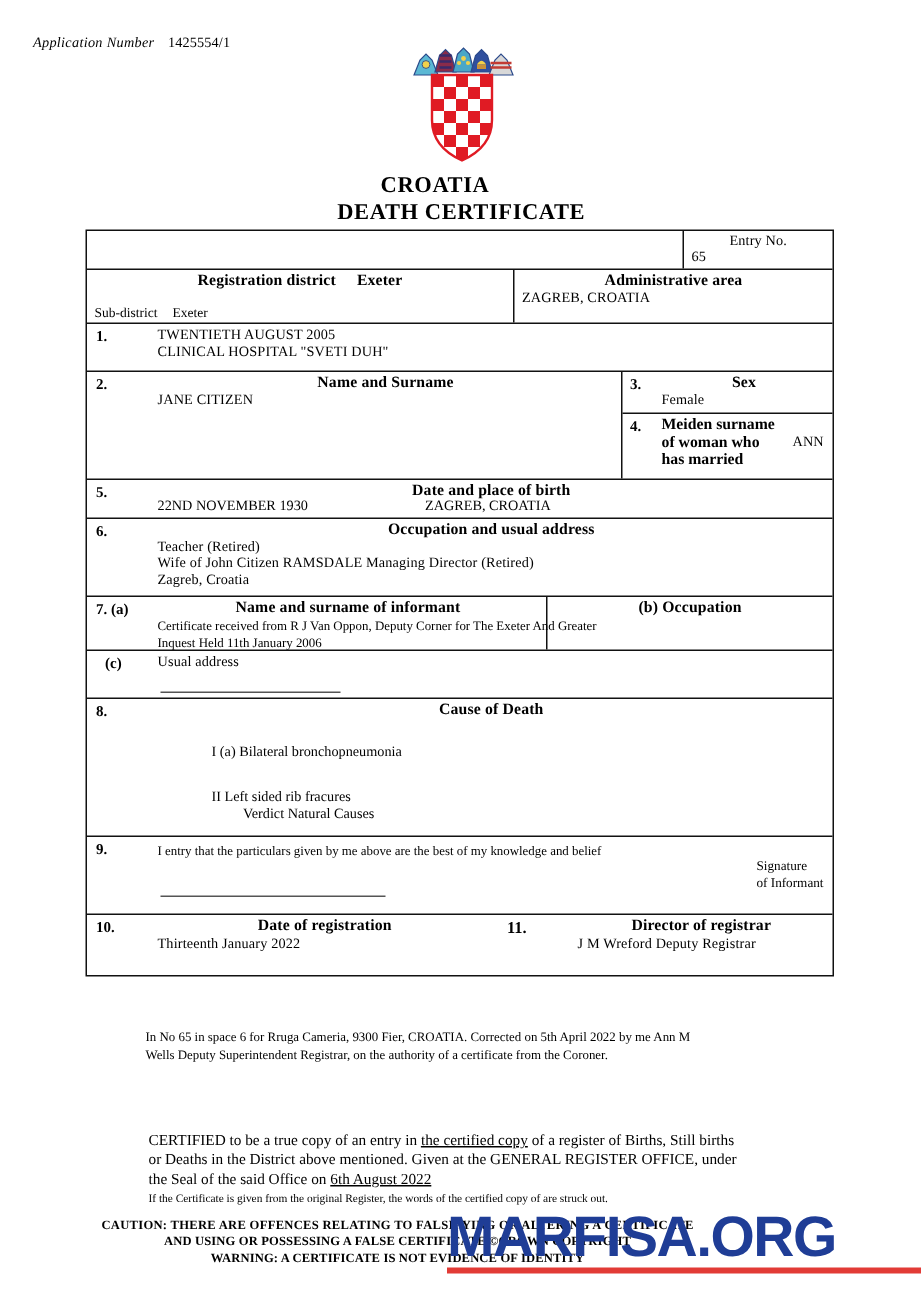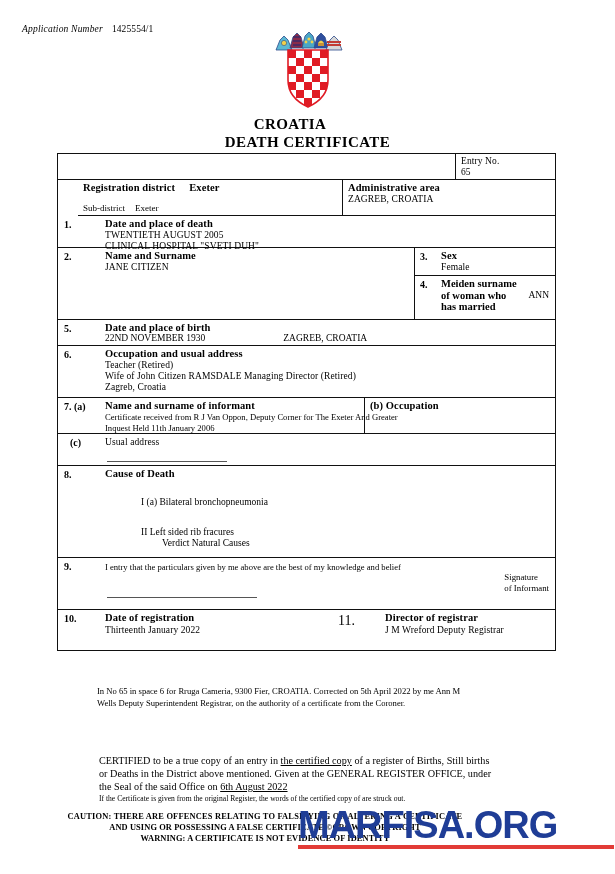--- a/index.html
+++ b/index.html
@@ -96,40 +96,41 @@
     font-size: 10px;
     padding-top: 3px;
     padding-left: 6px;
     box-sizing: border-box;
   }
   .num.indent { padding-left: 12px; }
   .lbl {
     font-weight: bold;
     font-size: 10.5px;
     letter-spacing: .1px;
+    text-align: center;
   }
   .val {
     font-size: 9.5px;
     letter-spacing: .1px;
     margin-top: 1px;
   }
   .val.spaced { margin-top: 2px; }
 
   
   .row-entry { height: 26px; }
   .entry-left { flex: 1 1 auto; }
   .entry-right {
     width: 100px;
     flex: 0 0 100px;
     padding-top: 2px;
   }
   .entry-right .lbl { font-weight: normal; font-size: 9.5px; }
 
   
-  .row-district { height: 36px; margin-left: 20px; }
+  .row-district { height: 36px; }
   .district-left { flex: 1 1 auto; position: relative; }
   .district-left .lbl { font-size: 10.5px; }
   .district-left .lbl .dval { margin-left: 14px; }
   .subdistrict {
     position: absolute;
     left: 5px;
     bottom: 2px;
     font-size: 9px;
   }
   .subdistrict .dval { margin-left: 10px; }
@@ -265,22 +266,22 @@
     text-align: left;
   }
 
   
   .row-10 { height: 40px; }
   .r10-num { width: 42px; flex: 0 0 42px; }
   .r10-mid { flex: 1 1 auto; }
   .r10-numb {
     width: 52px;
     flex: 0 0 52px;
-    font-weight: normal;
-    font-size: 14px;
+    font-weight: bold;
+    font-size: 11px;
     padding-top: 3px;
     box-sizing: border-box;
   }
   .r10-right {
     width: 170px;
     flex: 0 0 170px;
     padding: 2px 5px 0 0;
     box-sizing: border-box;
   }
 
@@ -428,21 +429,20 @@
     </div>
     <div class="cell district-right bordered-left">
       <div class="lbl">Administrative area</div>
       <div class="val">ZAGREB, CROATIA</div>
     </div>
   </div>
 
   <div class="row row-1">
     <div class="cell num">1.</div>
     <div class="cell body">
-      <div class="lbl">Date and place of death</div>
       <div class="val">TWENTIETH AUGUST 2005</div>
       <div class="val">CLINICAL HOSPITAL "SVETI DUH"</div>
     </div>
   </div>
 
   <div class="row row-2">
     <div class="cell num">2.</div>
     <div class="cell name-left">
       <div class="lbl">Name and Surname</div>
       <div class="val">JANE CITIZEN</div>

